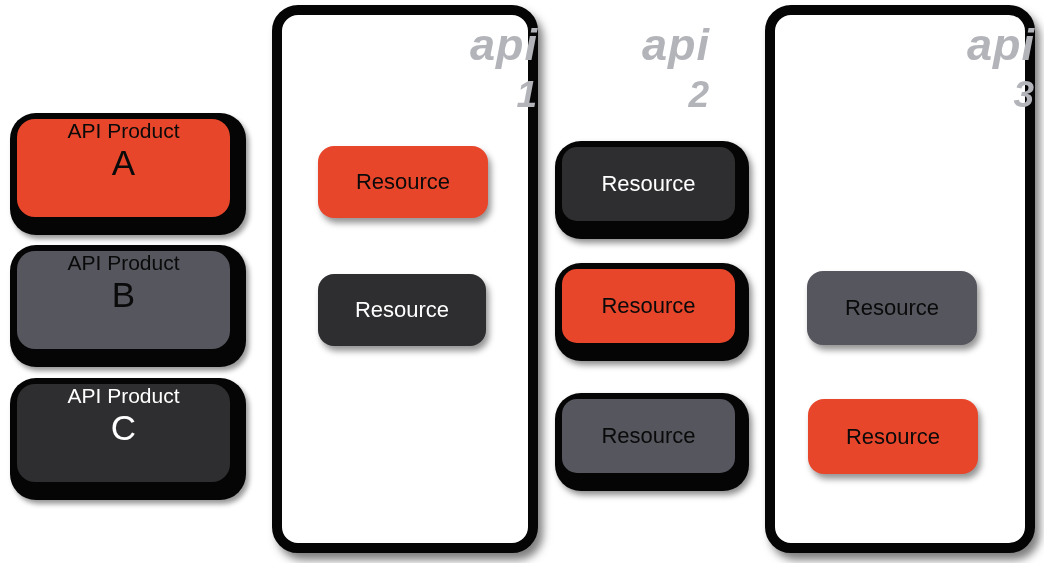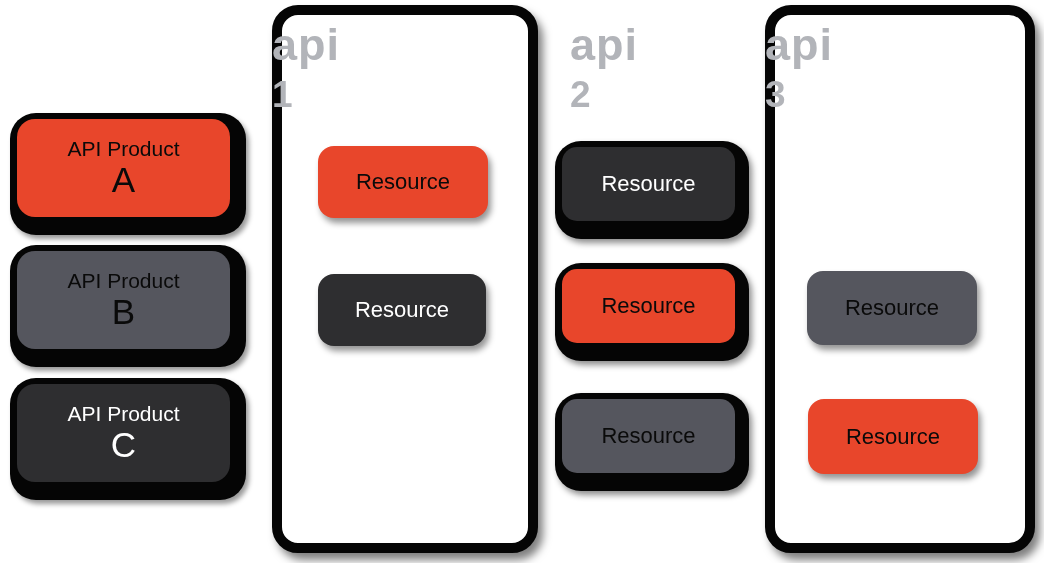--- a/index.html
+++ b/index.html
@@ -10,41 +10,41 @@
 
   
   .product{
     position:absolute;left:10px;width:236px;height:122px;
     background:#050505;border-radius:26px;
     padding:6px 16px 18px 7px;box-sizing:border-box;
     box-shadow:3px 4px 5px rgba(0,0,0,.40);
   }
   .product-inner{
     width:100%;height:100%;border-radius:18px;
-    display:flex;flex-direction:column;align-items:center;justify-content:center;
+    display:flex;flex-direction:column;align-items:center;justify-content:flex-start;
     line-height:1.12;
   }
   .p-a{top:113px}.p-b{top:245px}.p-c{top:378px}
   .product-line1{font-size:21px}
   .product-line2{font-size:35px}
 
   
   .api-container{
     position:absolute;top:5px;width:266px;height:548px;
     background:#ffffff;border:10px solid #050505;border-radius:26px;
     box-sizing:border-box;
     box-shadow:5px 7px 8px rgba(0,0,0,.50);
   }
   .api1{left:272px}
   .api3{left:765px;width:270px}
 
   
   .api-title{
-    position:absolute;text-align:left;color:#B2B4B9;font-weight:bold;
-    line-height:1.0;letter-spacing:1px;
+    position:absolute;text-align:right;color:#B2B4B9;font-weight:bold;
+    line-height:1.0;letter-spacing:1px;font-style:italic;
   }
   .api-title .word{font-size:45px;display:block;}
   .api-title .num{font-size:37px;display:block;margin-top:9px;}
   .t1{left:272px;width:266px;top:22px;}
   .t2{left:570px;width:140px;top:22px;}
   .t3{left:765px;width:270px;top:22px;}
 
   
   .res{
     position:absolute;display:flex;align-items:center;justify-content:center;

